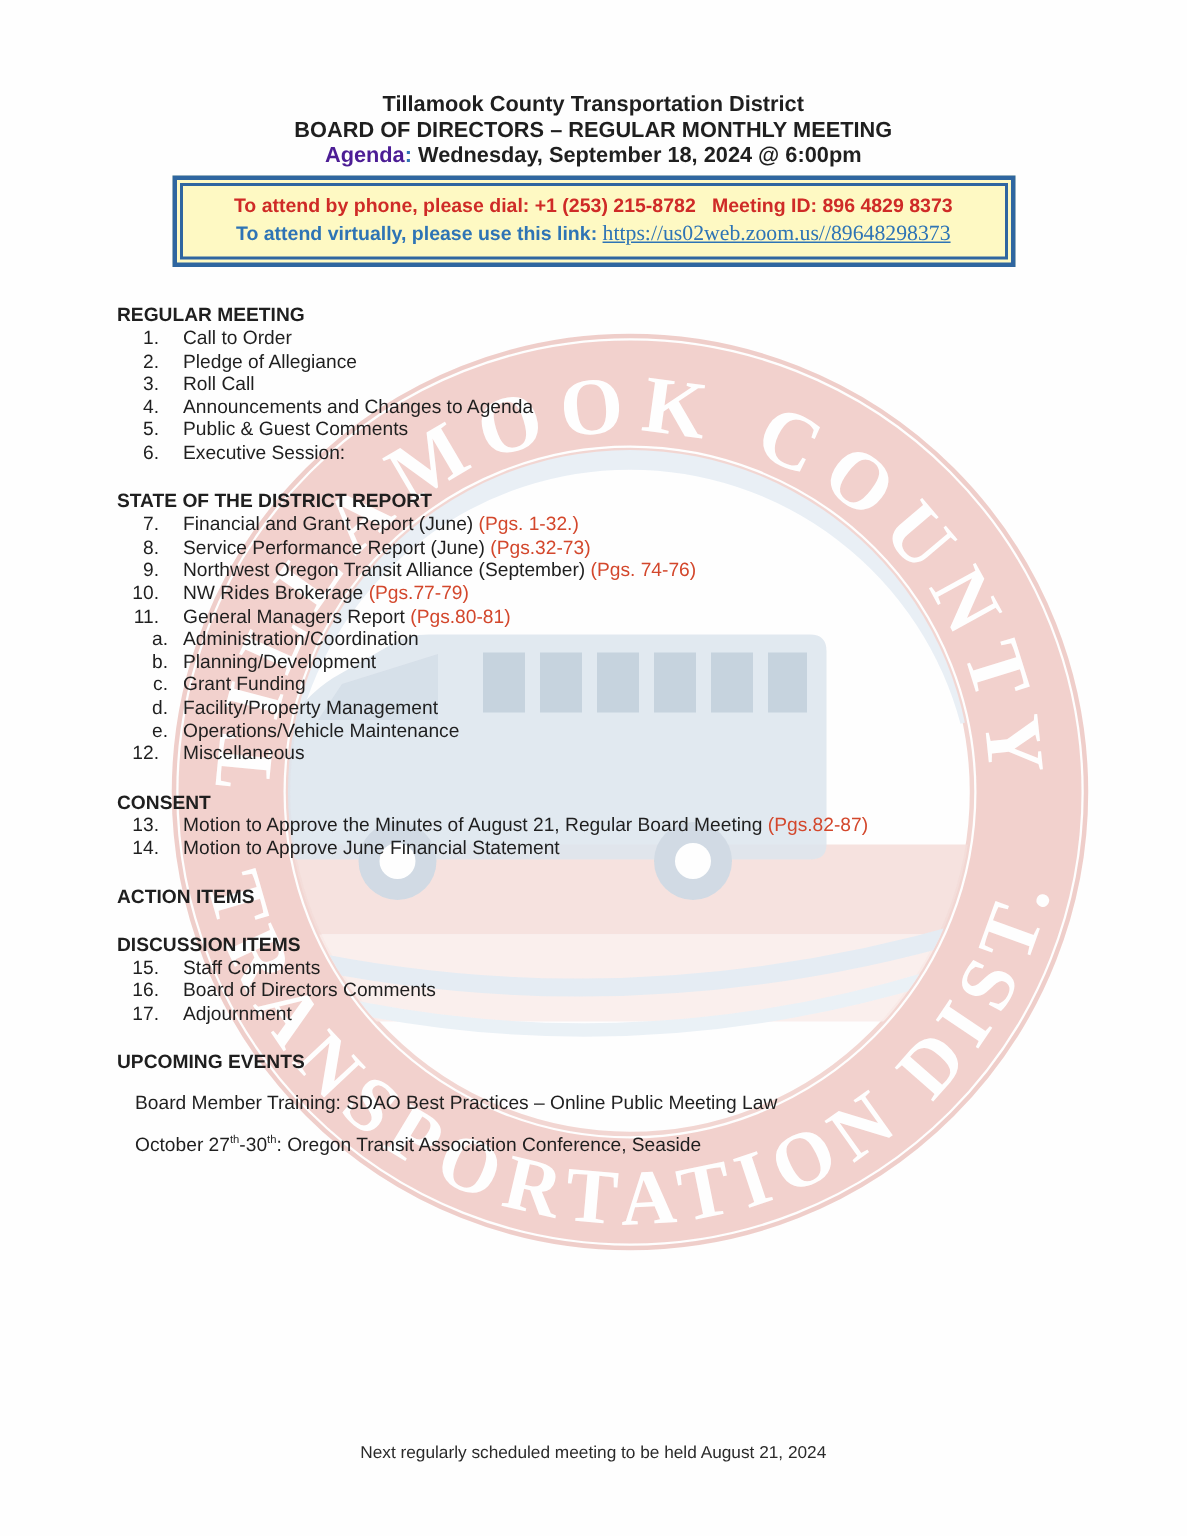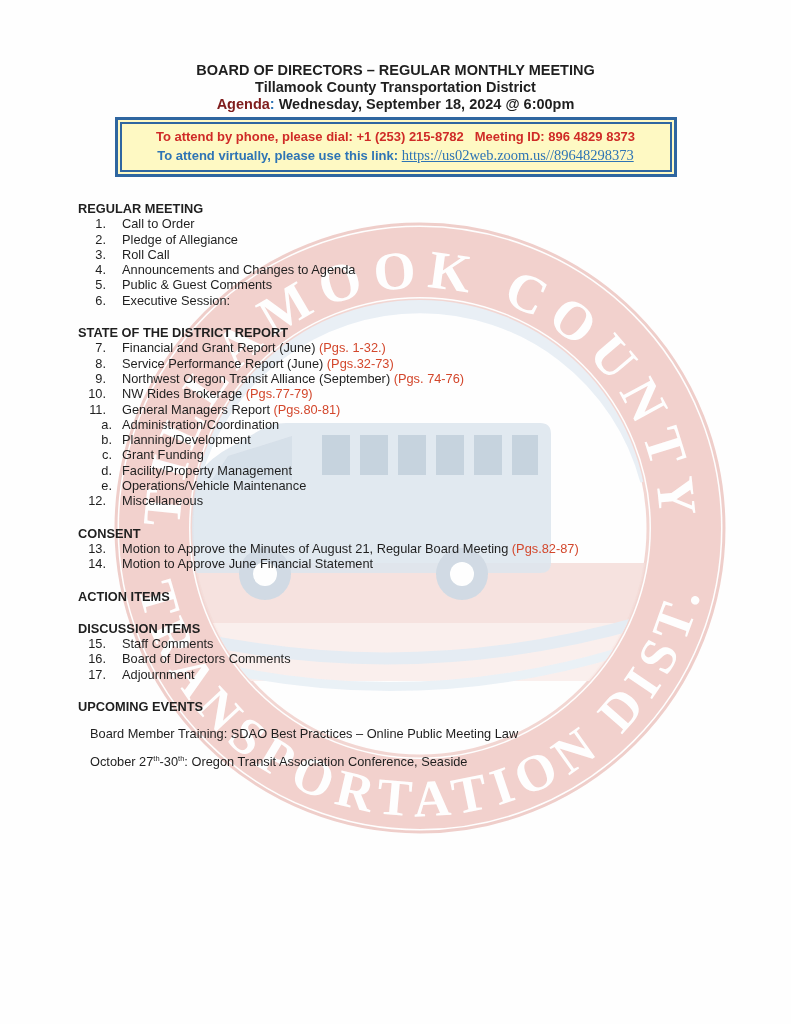--- a/index.html
+++ b/index.html
@@ -9,21 +9,21 @@
     font-family:"Liberation Sans", sans-serif;
   }
   
   .watermark {position:absolute; left:110px; top:218px; width:620px; height:620px; z-index:0;}
   .seal-arc-text {
     font-family:"Liberation Serif", serif; font-weight:bold; fill:#ffffff;
   }
   
   .content {position:relative; z-index:1;}
   .header {padding-top:62px; text-align:center; font-weight:bold; font-size:14.5px; line-height:17px;}
-  .agenda-label {color:#7f1d1d;margin-top:47px;}
+  .agenda-label {color:#4c1d95;margin-top:47px;}
   .agenda-colon {color:#2e74b5;}
   
   .attend-box {width:552px; margin:4px auto 0 auto; border:3px solid #2f66a0; padding:2px; background:#fef9c3;}
   .attend-inner {border:2px solid #2f66a0; padding:3px 6px 5px 6px; text-align:center; font-weight:bold; font-size:13px; line-height:19px;}
   .attend-red {color:#cf2b27; white-space:pre-wrap;}
   .attend-blue {color:#2e74b5;}
   .zoom-link {
     color:#2e74b5; font-family:"Liberation Serif", serif; font-weight:normal;
     font-size:14.5px; cursor:pointer;
   }
@@ -86,22 +86,22 @@
       </text>
       <text class="seal-arc-text" font-size="52" letter-spacing="8">
         <textPath href="#arcBottom" startOffset="50%" text-anchor="middle">TRANSPORTATION DIST.</textPath>
       </text>
     </g>
   </svg>
 
   <div class="content">
 
     <div class="header">
+      <div>Tillamook County Transportation District</div>
       <div>BOARD OF DIRECTORS – REGULAR MONTHLY MEETING</div>
-      <div>Tillamook County Transportation District</div>
       <div>
         <span class="agenda-label">Agenda</span><span class="agenda-colon">:</span>
         <span>Wednesday, September 18, 2024 @ 6:00pm</span>
       </div>
     </div>
 
     <div class="attend-box">
       <div class="attend-inner">
         <div class="attend-red">To attend by phone, please dial: +1 (253) 215-8782&nbsp;&nbsp; Meeting ID: 896 4829 8373</div>
         <div>
@@ -215,13 +215,14 @@
           </div>
         </div>
         <div class="section">
           <div class="sec-heading">UPCOMING EVENTS</div>
           <div class="para">Board Member Training: SDAO Best Practices – Online Public Meeting Law</div>
           <div class="para">October 27<sup>th</sup>-30<sup>th</sup>: Oregon Transit Association Conference, Seaside</div>
         </div>
       </div>
   </div>
 
+  <div class="footer">Next regularly scheduled meeting to be held August 21, 2024</div>
 </div>
 
 </body></html>

